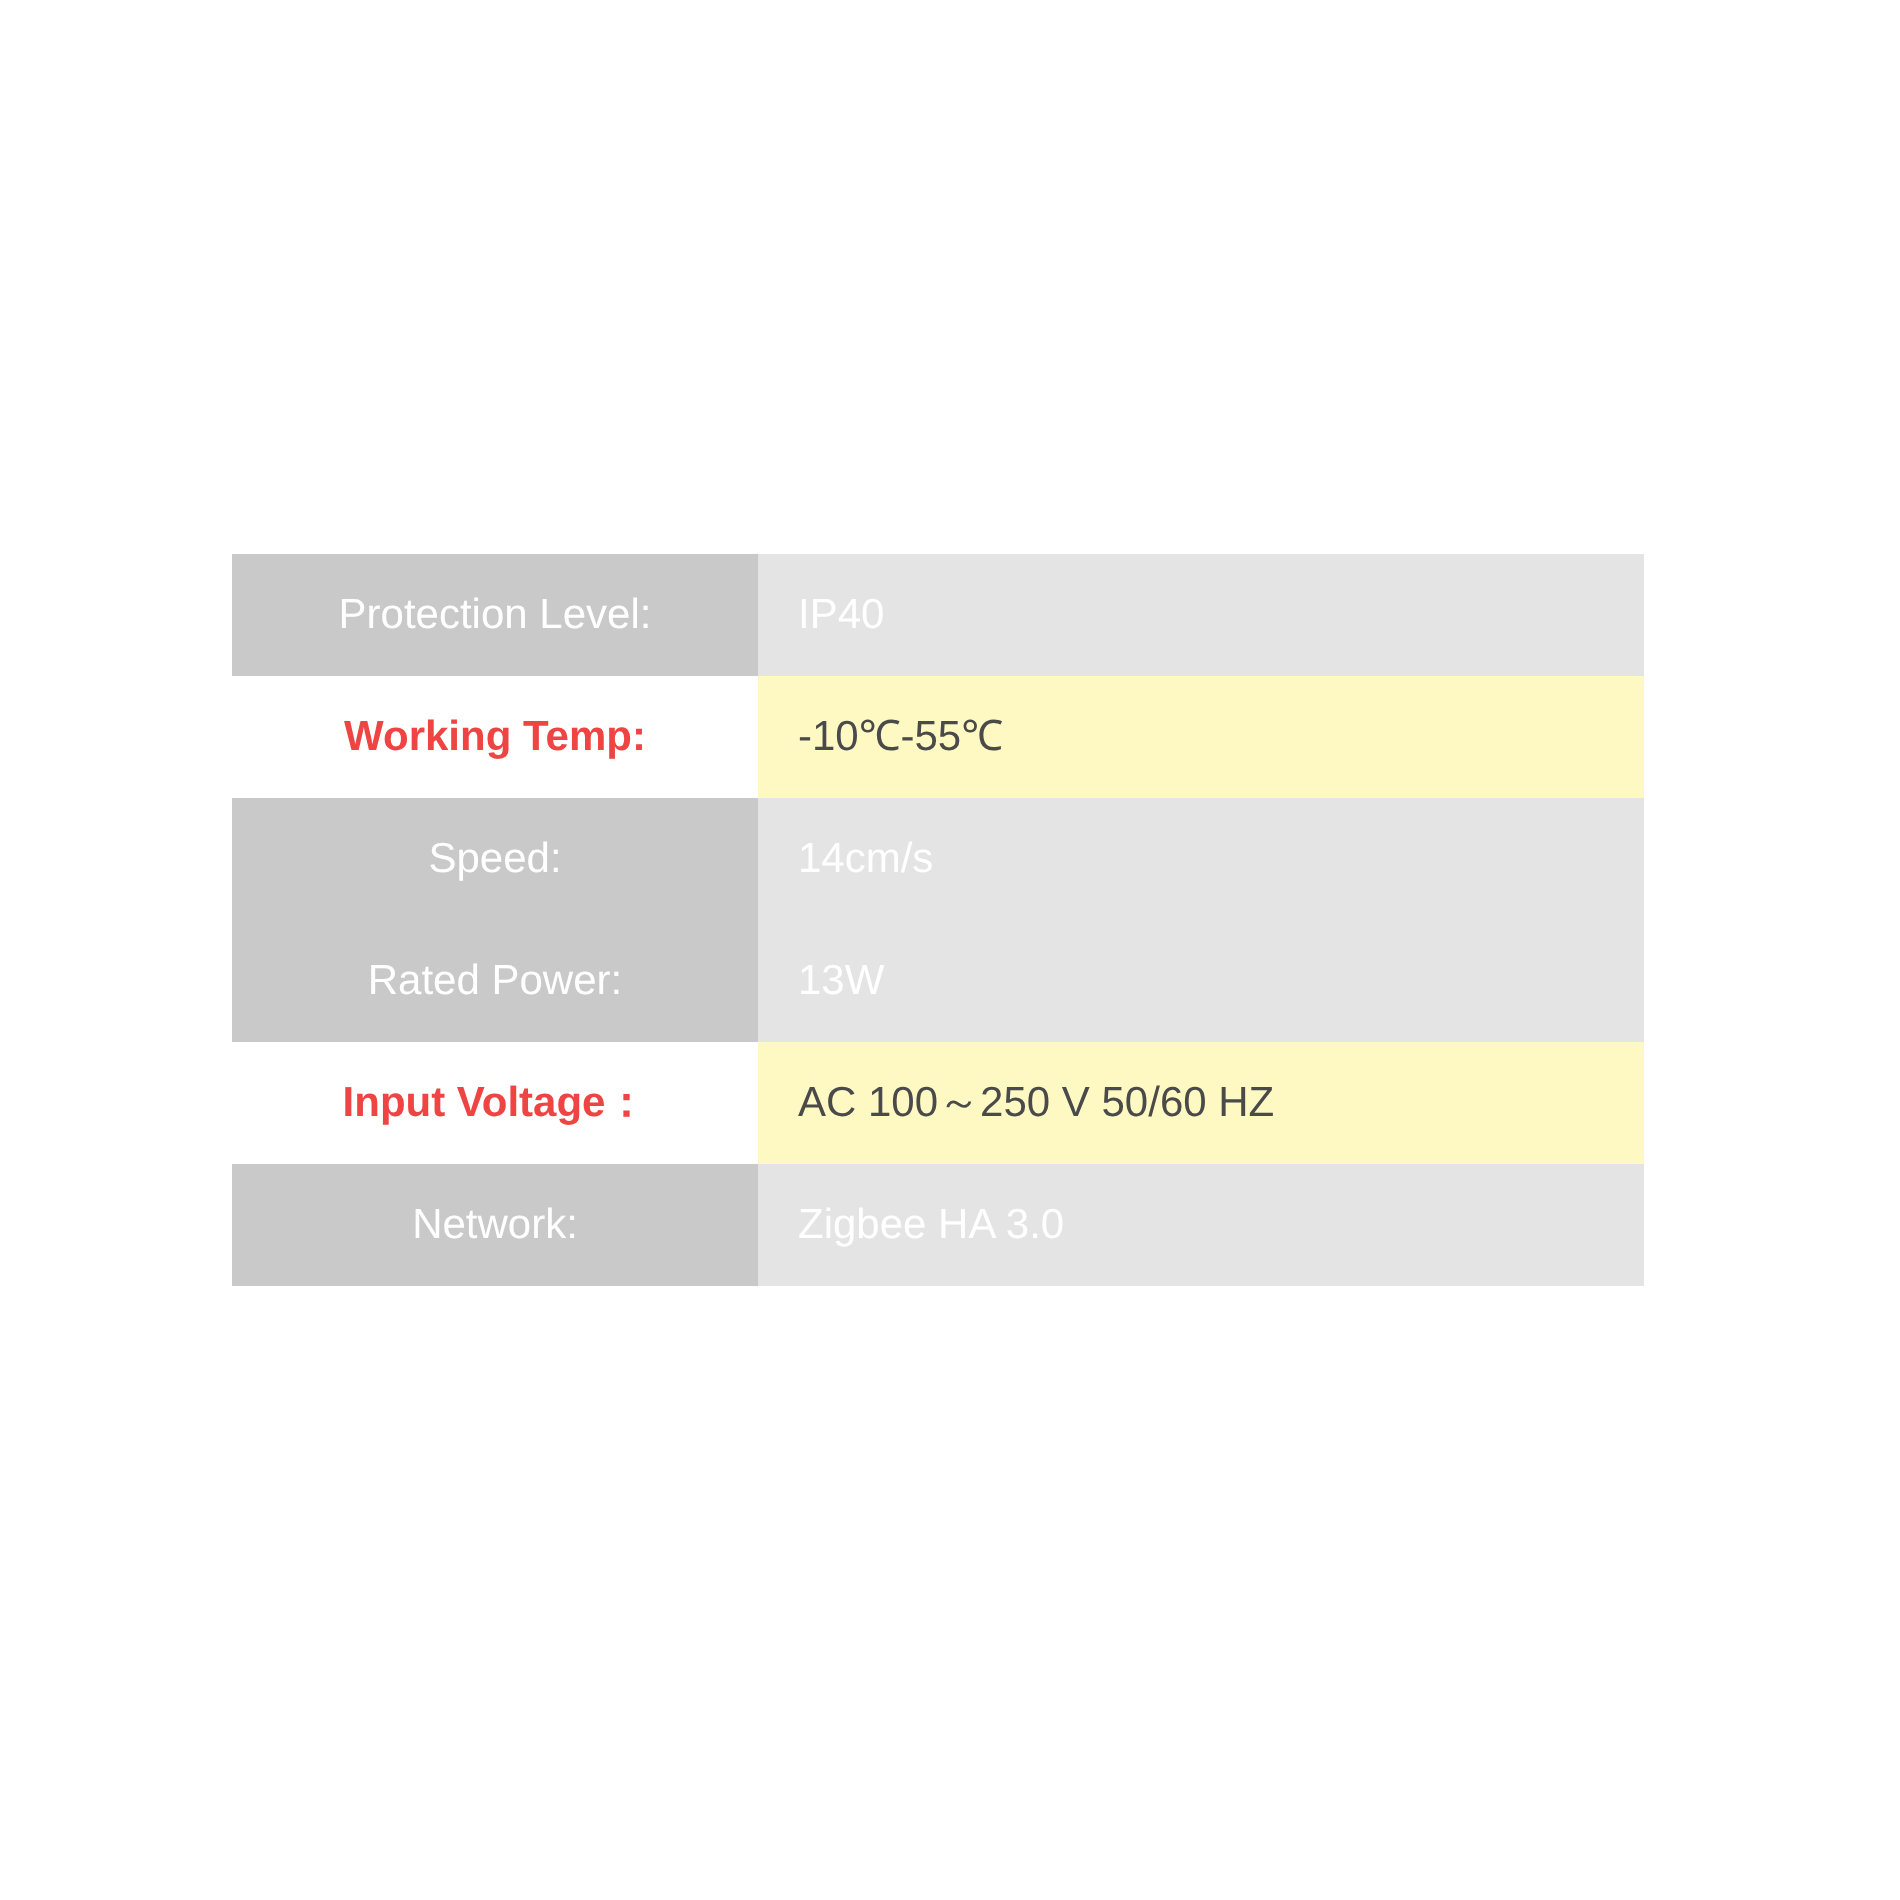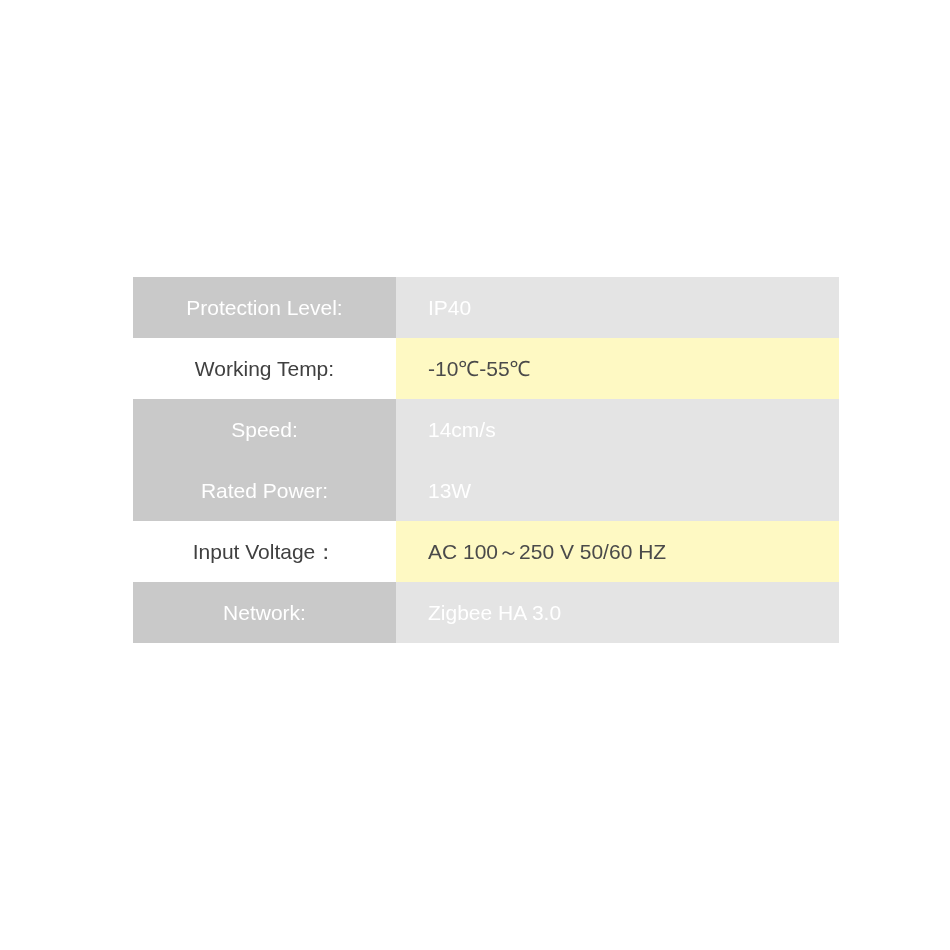--- a/index.html
+++ b/index.html
@@ -27,21 +27,21 @@
     text-align: center;
     font-size: 54px;
     font-weight: bold;
     letter-spacing: 1.5px;
     color: #b0b0b0;
     line-height: 1.0;
   }
   .spec-table {
     position: absolute;
     top: 277px;
-    left: 133px;
+    left: 116px;
     width: 706px;
     border-collapse: collapse;
     table-layout: fixed;
   }
   .spec-table tr {
     height: 61px;
   }
   .spec-table td {
     padding: 0;
     vertical-align: middle;
@@ -60,29 +60,30 @@
   tr.shaded .col-label {
     background: #c9c9c9;
     color: #ffffff;
   }
   tr.shaded .col-value {
     background: #e4e4e4;
     color: #ffffff;
   }
   tr.plain .col-label {
     background: #ffffff;
-    color: #404040;
+    color: #ef4444;
+    font-weight: bold;
   }
   tr.plain .col-value {
     background: #fef9c3;
     color: #4a4a4a;
   }
   .value-inner {
     display: block;
-    padding-left: 32px;
+    padding-left: 20px;
   }
 </style>
 </head>
 <body>
 
 <div class="page">
 
 
   <table class="spec-table">
     <tbody>

